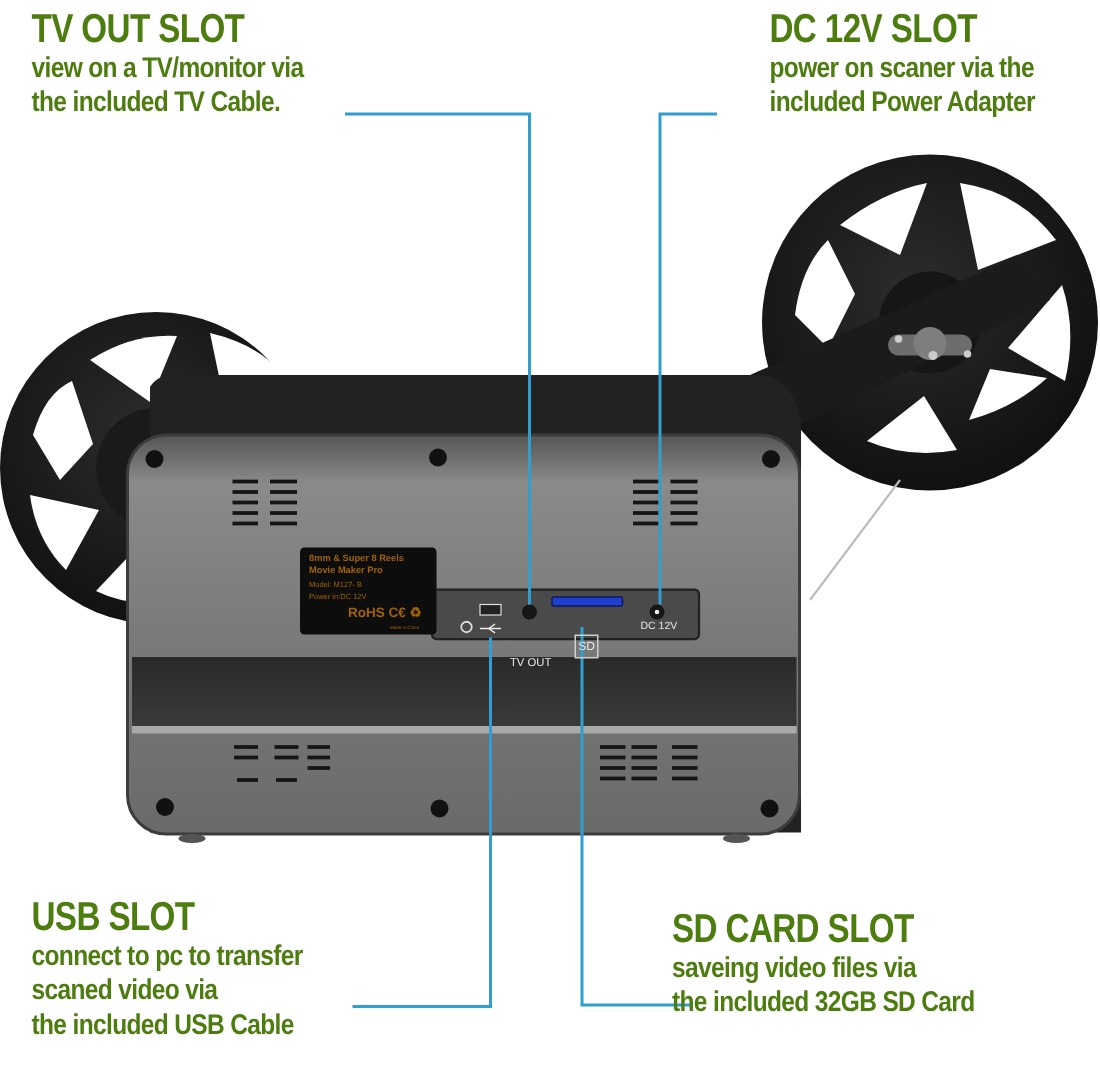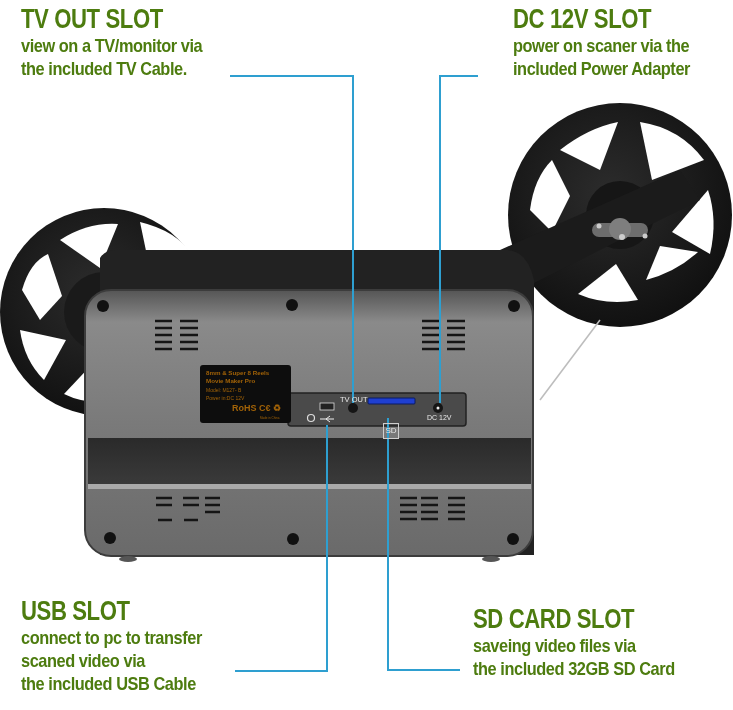--- a/index.html
+++ b/index.html
@@ -3,31 +3,31 @@
 <meta charset="utf-8">
 <style>
   html, body { margin:0; padding:0; background:#ffffff; }
   body { width:733px; height:710px; position:relative; overflow:hidden; font-family:"Liberation Sans", sans-serif; }
   .callout { position:absolute; color:#4d7c0f; font-family:"Liberation Sans", sans-serif; font-weight:bold; letter-spacing:-0.5px; }
   .callout .title { font-size:27px; line-height:30px; transform:scaleX(0.82); transform-origin:left; white-space:nowrap; }
   .callout .desc { font-size:19px; line-height:23px; transform:scaleX(0.86); transform-origin:left; white-space:nowrap; }
   #tv { left:21px; top:4px; }
   #dc { left:513px; top:4px; }
   #usb { left:21px; top:596px; }
-  #sd { left:473px; top:604px; }
+  #sd { left:448px; top:604px; }
   svg.scene { position:absolute; left:0; top:0; }
   .label-sticker { position:absolute; left:178px; top:365px; width:91px; height:58px; background:#0d0d0d; border-radius:3px; color:#a16207;margin-left:22px; }
   .label-sticker .l1 { position:absolute; left:6px; top:4px; font-size:6.2px; font-weight:bold; white-space:nowrap; }
   .label-sticker .l2 { position:absolute; left:6px; top:12px; font-size:6.2px; font-weight:bold; white-space:nowrap; }
   .label-sticker .l3 { position:absolute; left:6px; top:22px; font-size:5px; white-space:nowrap; }
   .label-sticker .l4 { position:absolute; left:6px; top:30px; font-size:5px; white-space:nowrap; }
   .label-sticker .l5 { position:absolute; left:32px; top:38px; font-size:9px; font-weight:bold; white-space:nowrap; }
   .label-sticker .l6 { position:absolute; left:60px; top:51px; font-size:3px; white-space:nowrap; }
   .port-text { position:absolute; color:#e8e8e8; font-size:7.5px; white-space:nowrap; }
-  #tvout-label { left:340px; top:395px; }
+  #tvout-label { left:340px; top:437px; }
   #dc-label { left:427px; top:414px; font-size:7px; }
   #sd-label { left:383px; top:423px; width:14px; height:14px; border:1px solid #cfcfcf; color:#e8e8e8; font-size:8px; text-align:center; line-height:14px; }
 </style>
 </head>
 <body>
 
 <svg class="scene" width="733" height="710" viewBox="0 0 733 710">
   <defs>
     <linearGradient id="bodyGrad" x1="0" y1="0" x2="0" y2="1">
       <stop offset="0" stop-color="#555"></stop>

